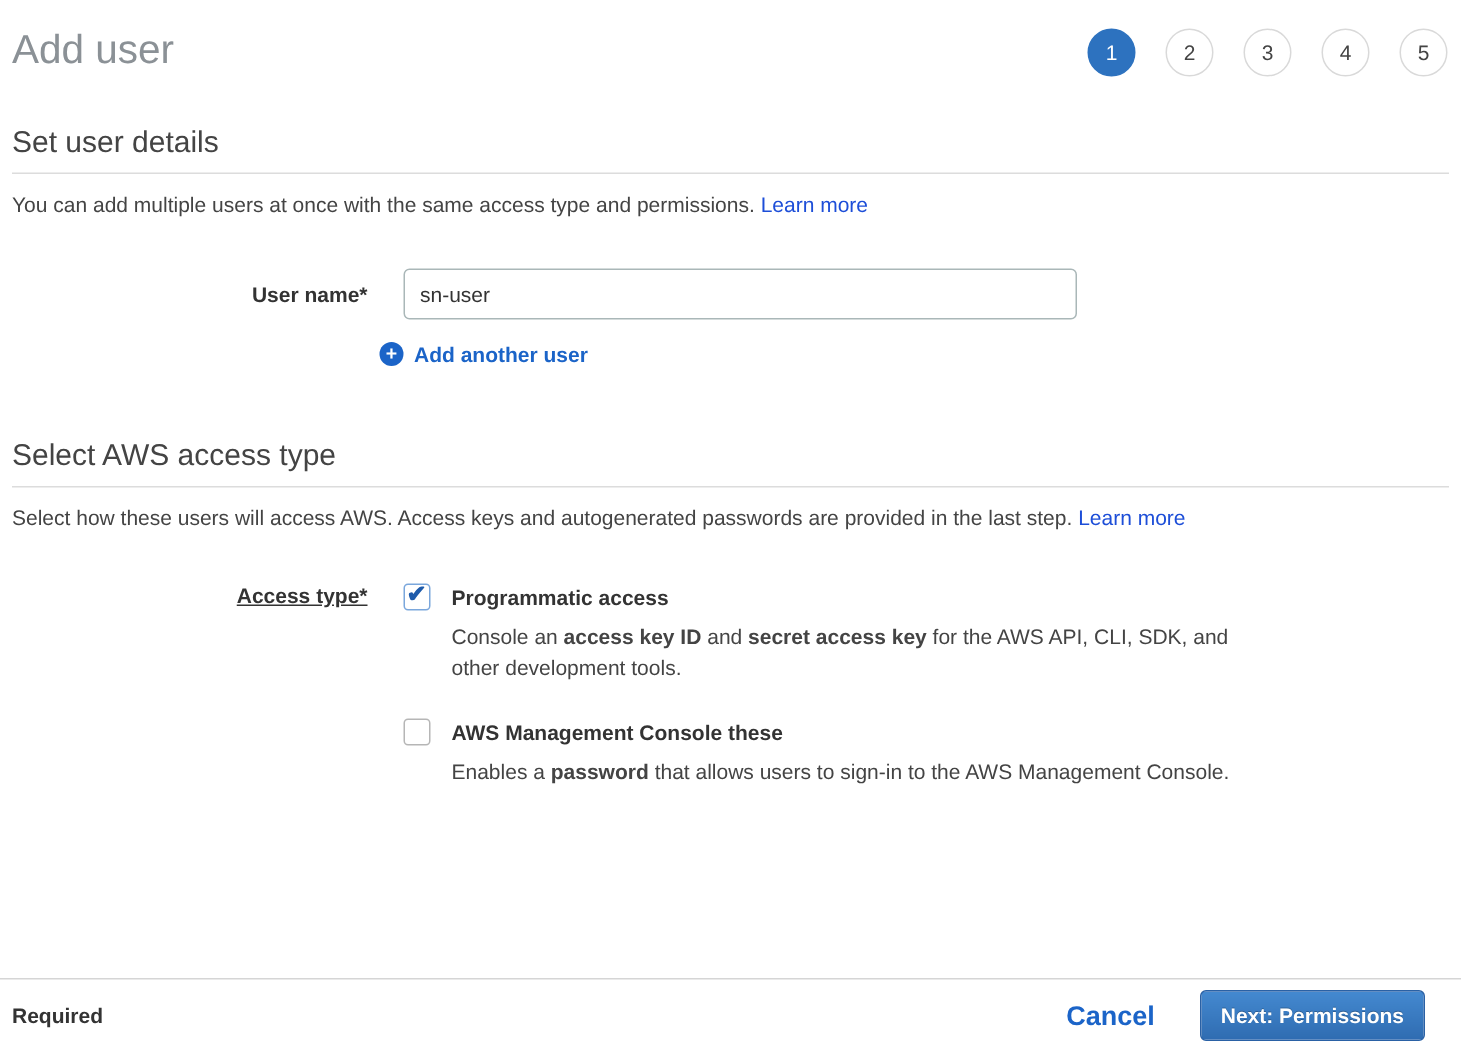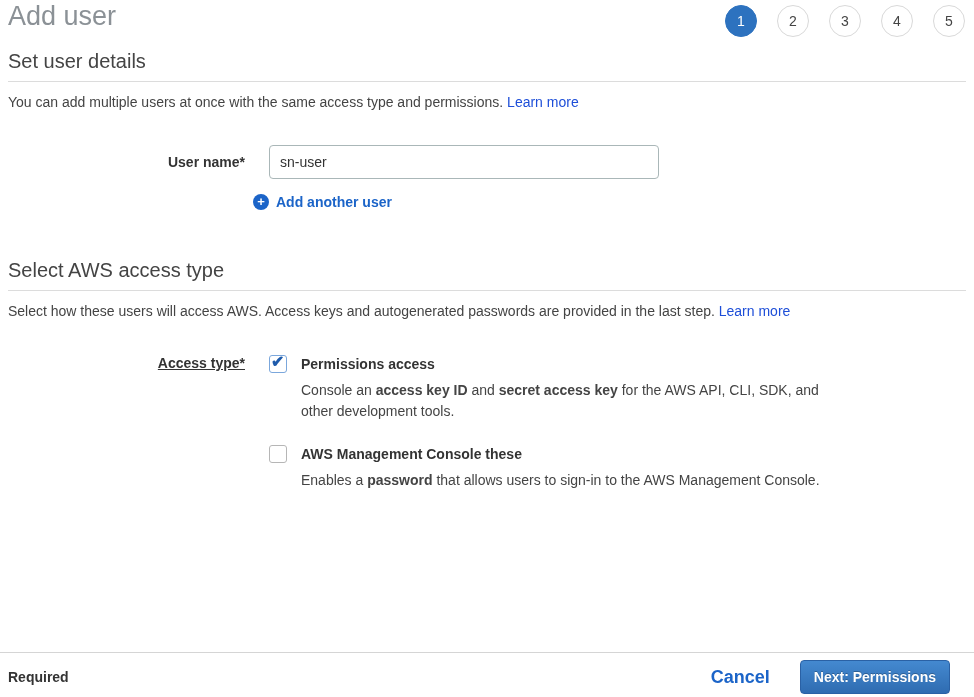--- a/index.html
+++ b/index.html
@@ -7,54 +7,54 @@
   body {
     width: 974px; height: 697px;
     position: relative; overflow: hidden;
     background: #ffffff;
     font-family: "Liberation Sans", sans-serif;
     font-size: 14px; color: #333;
   }
   .page { padding: 0 8px; }
 
   
-  .header { display: flex; justify-content: space-between; align-items: flex-start; padding-top: 1px; }
+  .header { display: flex; justify-content: space-between; align-items: center; padding-top: 15px; }
   .page-title { font-size: 27px; line-height: 30px; font-weight: 400; color: #8b9196; }
   .steps { display: flex; gap: 20px; margin-top: 4px; margin-right: 1px; }
   .step {
     width: 32px; height: 32px; border-radius: 50%;
     border: 1px solid #d9d9d9; background: #fff; color: #444;
     display: flex; align-items: center; justify-content: center;
     font-size: 14px; cursor: default;
   }
   .step.active { background: #2d72bf; border-color: #2d72bf; color: #fff; }
 
   
   h2.section-heading {
     font-size: 20px; font-weight: 400; color: #444;
-    margin: 12px 0 0 0; padding-bottom: 8px;
+    margin: 32px 0 0 0; padding-bottom: 8px;
     border-bottom: 1px solid #dcdcdc;
     line-height: 24px;
   }
   h2.second { margin-top: 48px; }
   .intro { margin-top: 11px; color: #444; line-height: 18px; }
   a.link { color: #1d4ed8; text-decoration: none; cursor: pointer; }
   a.link-bold { color: #1b64c8; font-weight: bold; text-decoration: none; cursor: pointer; }
 
   
   .form-row { display: flex; margin-top: 34px; }
   .label-col {
     width: 237px; flex: 0 0 237px; text-align: right;
     font-weight: bold; color: #333; margin-right: 24px;
   }
   .label-col.input-align { padding-top: 9px; }
   .label-col.option-align { padding-top: 1px; text-decoration: underline; }
   .content-col { flex: 1; }
   input.text-input {
-    width: 390px; height: 34px;
+    width: 449px; height: 34px;
     border: 1px solid #aab7b8; border-radius: 4px;
     padding: 0 10px; font-size: 14px; color: #333;
     font-family: "Liberation Sans", sans-serif;
     outline: none; background: #fff;
   }
   .add-row { display: flex; align-items: center; gap: 7px; margin-top: 15px; margin-left: 245px; cursor: pointer; }
   .plus-icon {
     width: 16px; height: 16px; border-radius: 50%;
     background: #1b64c8; color: #fff;
     display: inline-flex; align-items: center; justify-content: center;
@@ -138,21 +138,21 @@
 
   <div class="form-row">
     <div class="label-col option-align">Access type*</div>
     <div class="content-col">
 
       <div class="option">
         <span class="checkbox checked">
           <span class="check-glyph">✔</span>
         </span>
         <div>
-          <div class="option-title">Permissions access</div>
+          <div class="option-title">Programmatic access</div>
           <div class="option-desc">
             <span>Console an </span><b>access key ID</b><span> and </span><b>secret access key</b><span> for the AWS API, CLI, SDK, and other development tools.</span>
           </div>
         </div>
       </div>
 
       <div class="option">
         <span class="checkbox"></span>
         <div>
           <div class="option-title">AWS Management Console these</div>

